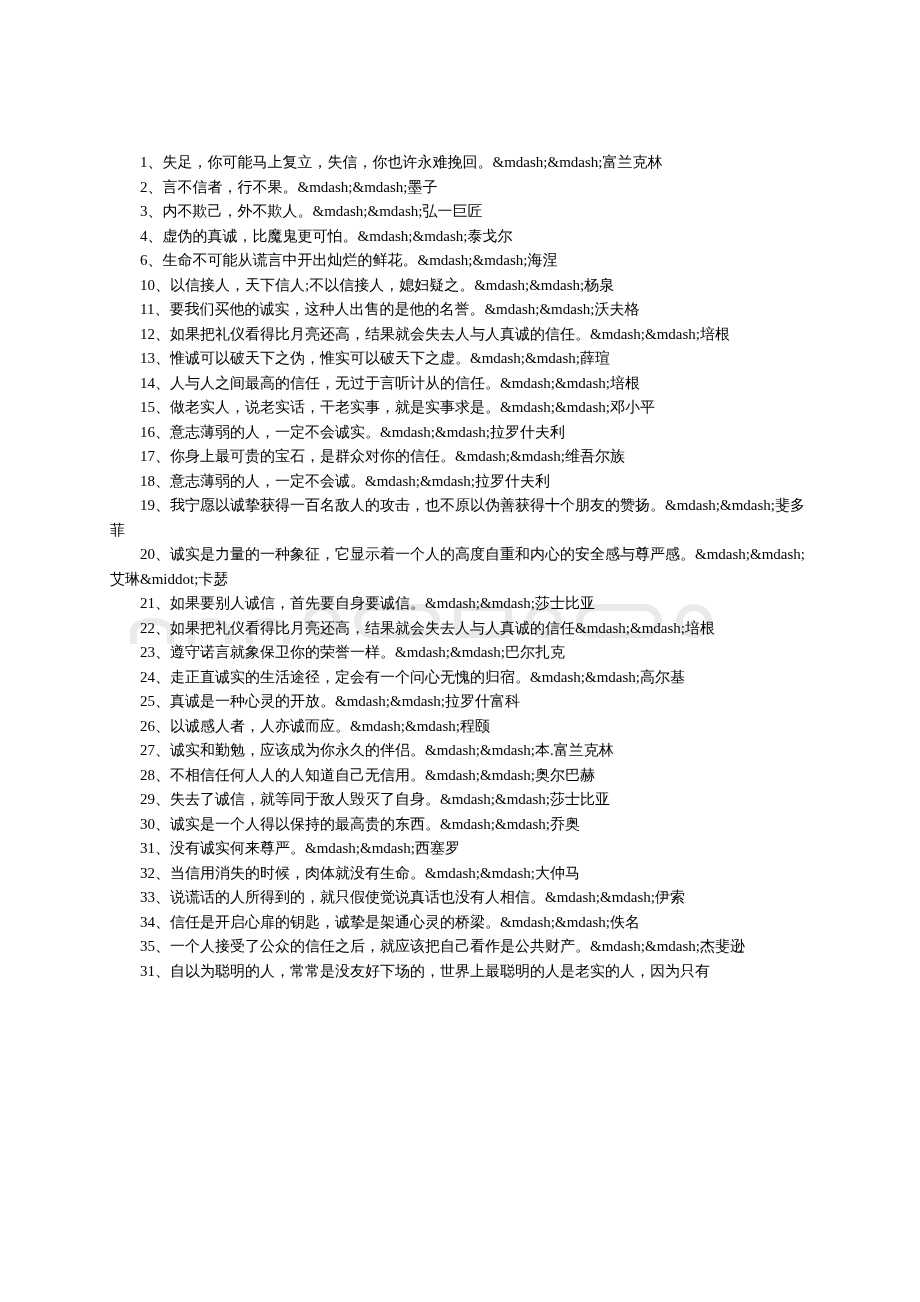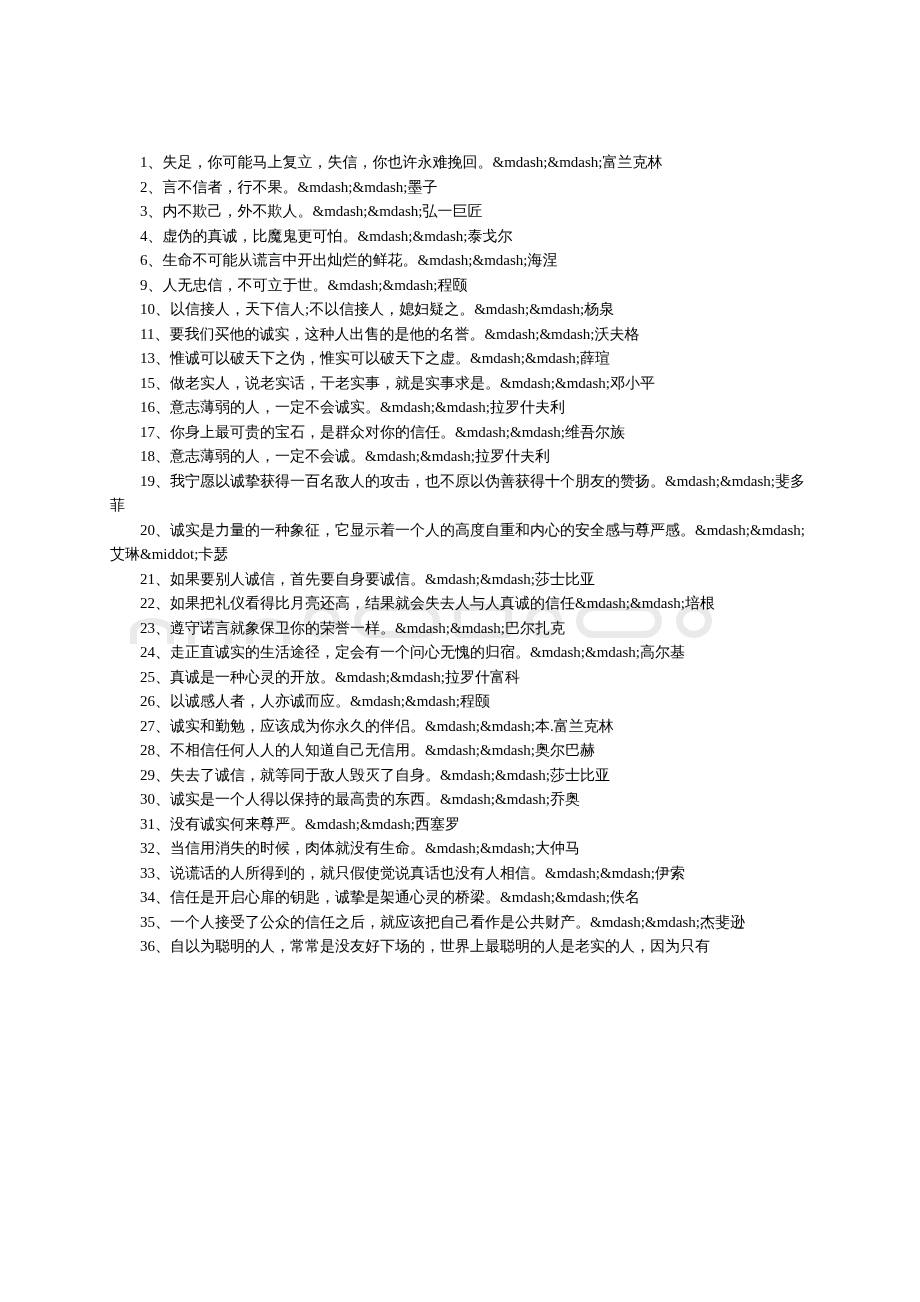--- a/index.html
+++ b/index.html
@@ -67,24 +67,25 @@
   <div class="wm-shape wm-pill"></div>
   <div class="wm-shape wm-round"></div>
 </div>
 
 <div class="doc-content">
   <p>1、失足，你可能马上复立，失信，你也许永难挽回。&amp;mdash;&amp;mdash;富兰克林</p>
   <p>2、言不信者，行不果。&amp;mdash;&amp;mdash;墨子</p>
   <p>3、内不欺己，外不欺人。&amp;mdash;&amp;mdash;弘一巨匠</p>
   <p>4、虚伪的真诚，比魔鬼更可怕。&amp;mdash;&amp;mdash;泰戈尔</p>
   <p>6、生命不可能从谎言中开出灿烂的鲜花。&amp;mdash;&amp;mdash;海涅</p>
-  <p>9、人无忠信，不可立于世。&amp;mdash;&amp;mdash;程颐</p>
   <p>10、以信接人，天下信人;不以信接人，媳妇疑之。&amp;mdash;&amp;mdash;杨泉</p>
   <p>11、要我们买他的诚实，这种人出售的是他的名誉。&amp;mdash;&amp;mdash;沃夫格</p>
+  <p>12、如果把礼仪看得比月亮还高，结果就会失去人与人真诚的信任。&amp;mdash;&amp;mdash;培根</p>
   <p>13、惟诚可以破天下之伪，惟实可以破天下之虚。&amp;mdash;&amp;mdash;薛瑄</p>
+  <p>14、人与人之间最高的信任，无过于言听计从的信任。&amp;mdash;&amp;mdash;培根</p>
   <p>15、做老实人，说老实话，干老实事，就是实事求是。&amp;mdash;&amp;mdash;邓小平</p>
   <p>16、意志薄弱的人，一定不会诚实。&amp;mdash;&amp;mdash;拉罗什夫利</p>
   <p>17、你身上最可贵的宝石，是群众对你的信任。&amp;mdash;&amp;mdash;维吾尔族</p>
   <p>18、意志薄弱的人，一定不会诚。&amp;mdash;&amp;mdash;拉罗什夫利</p>
   <p>19、我宁愿以诚挚获得一百名敌人的攻击，也不原以伪善获得十个朋友的赞扬。&amp;mdash;&amp;mdash;斐多菲</p>
   <p>20、诚实是力量的一种象征，它显示着一个人的高度自重和内心的安全感与尊严感。&amp;mdash;&amp;mdash;艾琳&amp;middot;卡瑟</p>
   <p>21、如果要别人诚信，首先要自身要诚信。&amp;mdash;&amp;mdash;莎士比亚</p>
   <p>22、如果把礼仪看得比月亮还高，结果就会失去人与人真诚的信任&amp;mdash;&amp;mdash;培根</p>
   <p>23、遵守诺言就象保卫你的荣誉一样。&amp;mdash;&amp;mdash;巴尔扎克</p>
   <p>24、走正直诚实的生活途径，定会有一个问心无愧的归宿。&amp;mdash;&amp;mdash;高尔基</p>
@@ -92,14 +93,14 @@
   <p>26、以诚感人者，人亦诚而应。&amp;mdash;&amp;mdash;程颐</p>
   <p>27、诚实和勤勉，应该成为你永久的伴侣。&amp;mdash;&amp;mdash;本.富兰克林</p>
   <p>28、不相信任何人人的人知道自己无信用。&amp;mdash;&amp;mdash;奥尔巴赫</p>
   <p>29、失去了诚信，就等同于敌人毁灭了自身。&amp;mdash;&amp;mdash;莎士比亚</p>
   <p>30、诚实是一个人得以保持的最高贵的东西。&amp;mdash;&amp;mdash;乔奥</p>
   <p>31、没有诚实何来尊严。&amp;mdash;&amp;mdash;西塞罗</p>
   <p>32、当信用消失的时候，肉体就没有生命。&amp;mdash;&amp;mdash;大仲马</p>
   <p>33、说谎话的人所得到的，就只假使觉说真话也没有人相信。&amp;mdash;&amp;mdash;伊索</p>
   <p>34、信任是开启心扉的钥匙，诚挚是架通心灵的桥梁。&amp;mdash;&amp;mdash;佚名</p>
   <p>35、一个人接受了公众的信任之后，就应该把自己看作是公共财产。&amp;mdash;&amp;mdash;杰斐逊</p>
-  <p>36、自以为聪明的人，常常是没友好下场的，世界上最聪明的人是老实的人，因为只有</p>
+  <p>31、自以为聪明的人，常常是没友好下场的，世界上最聪明的人是老实的人，因为只有</p>
 </div>
 
 </body></html>

